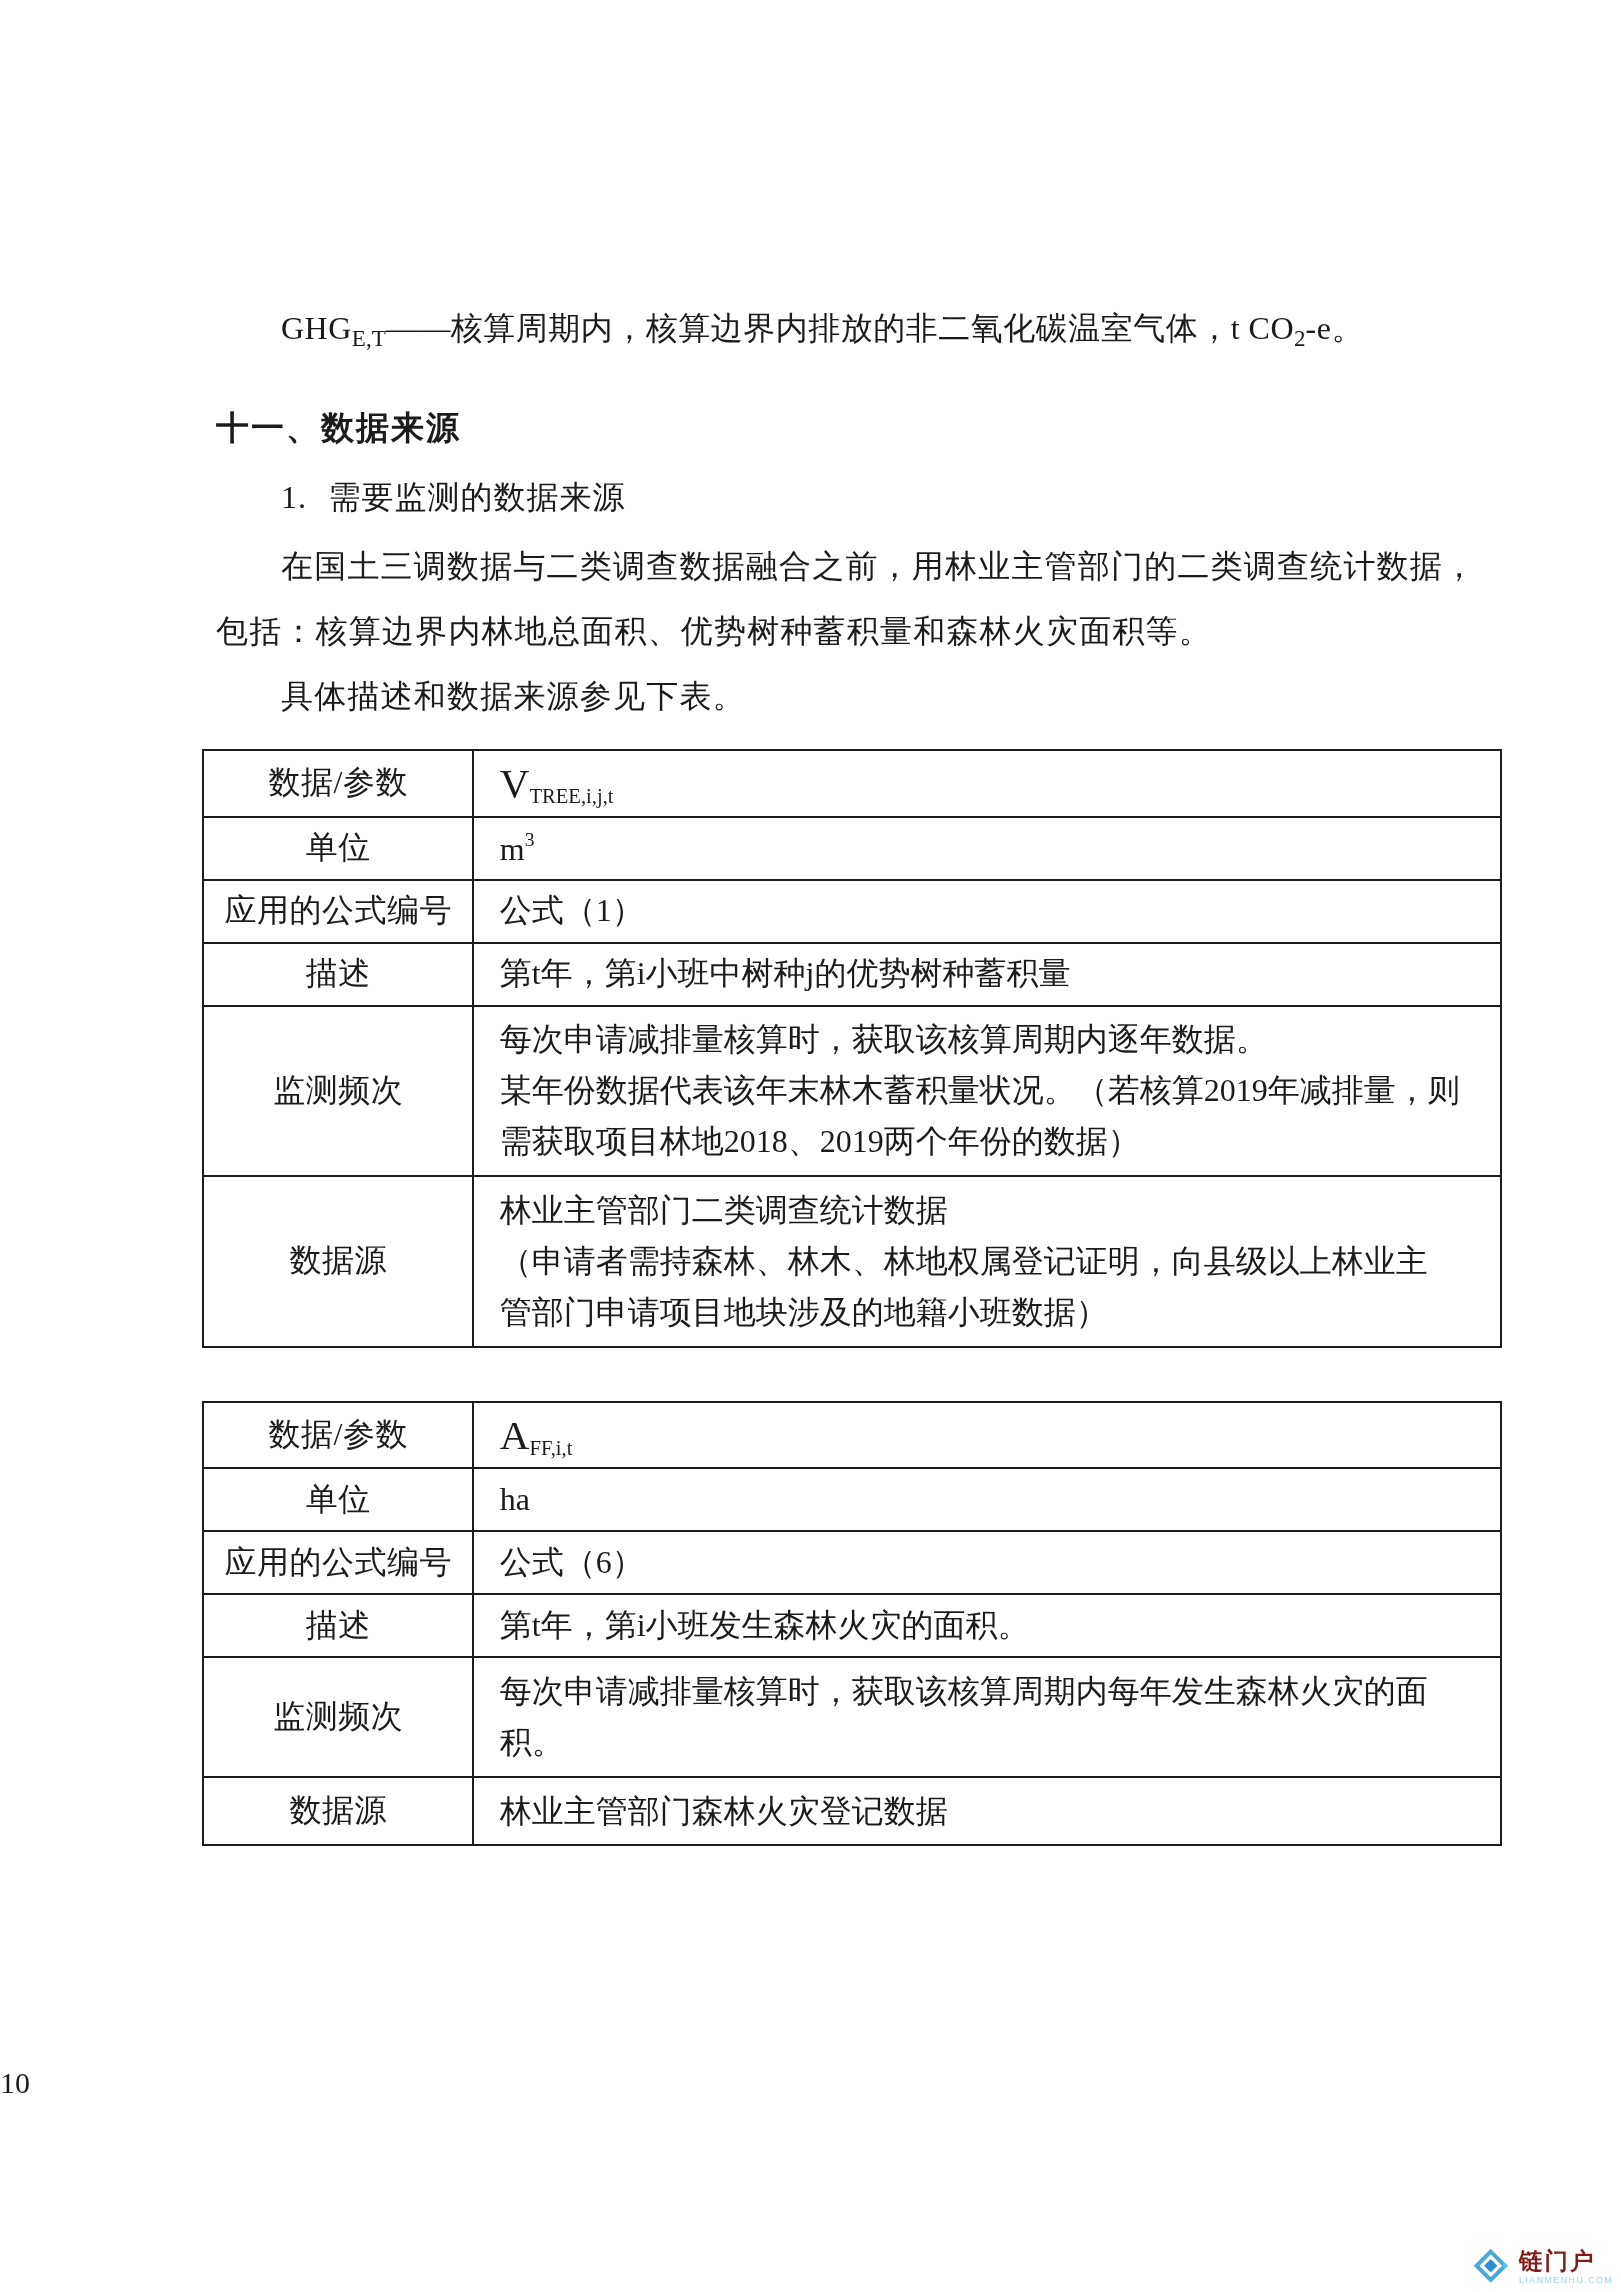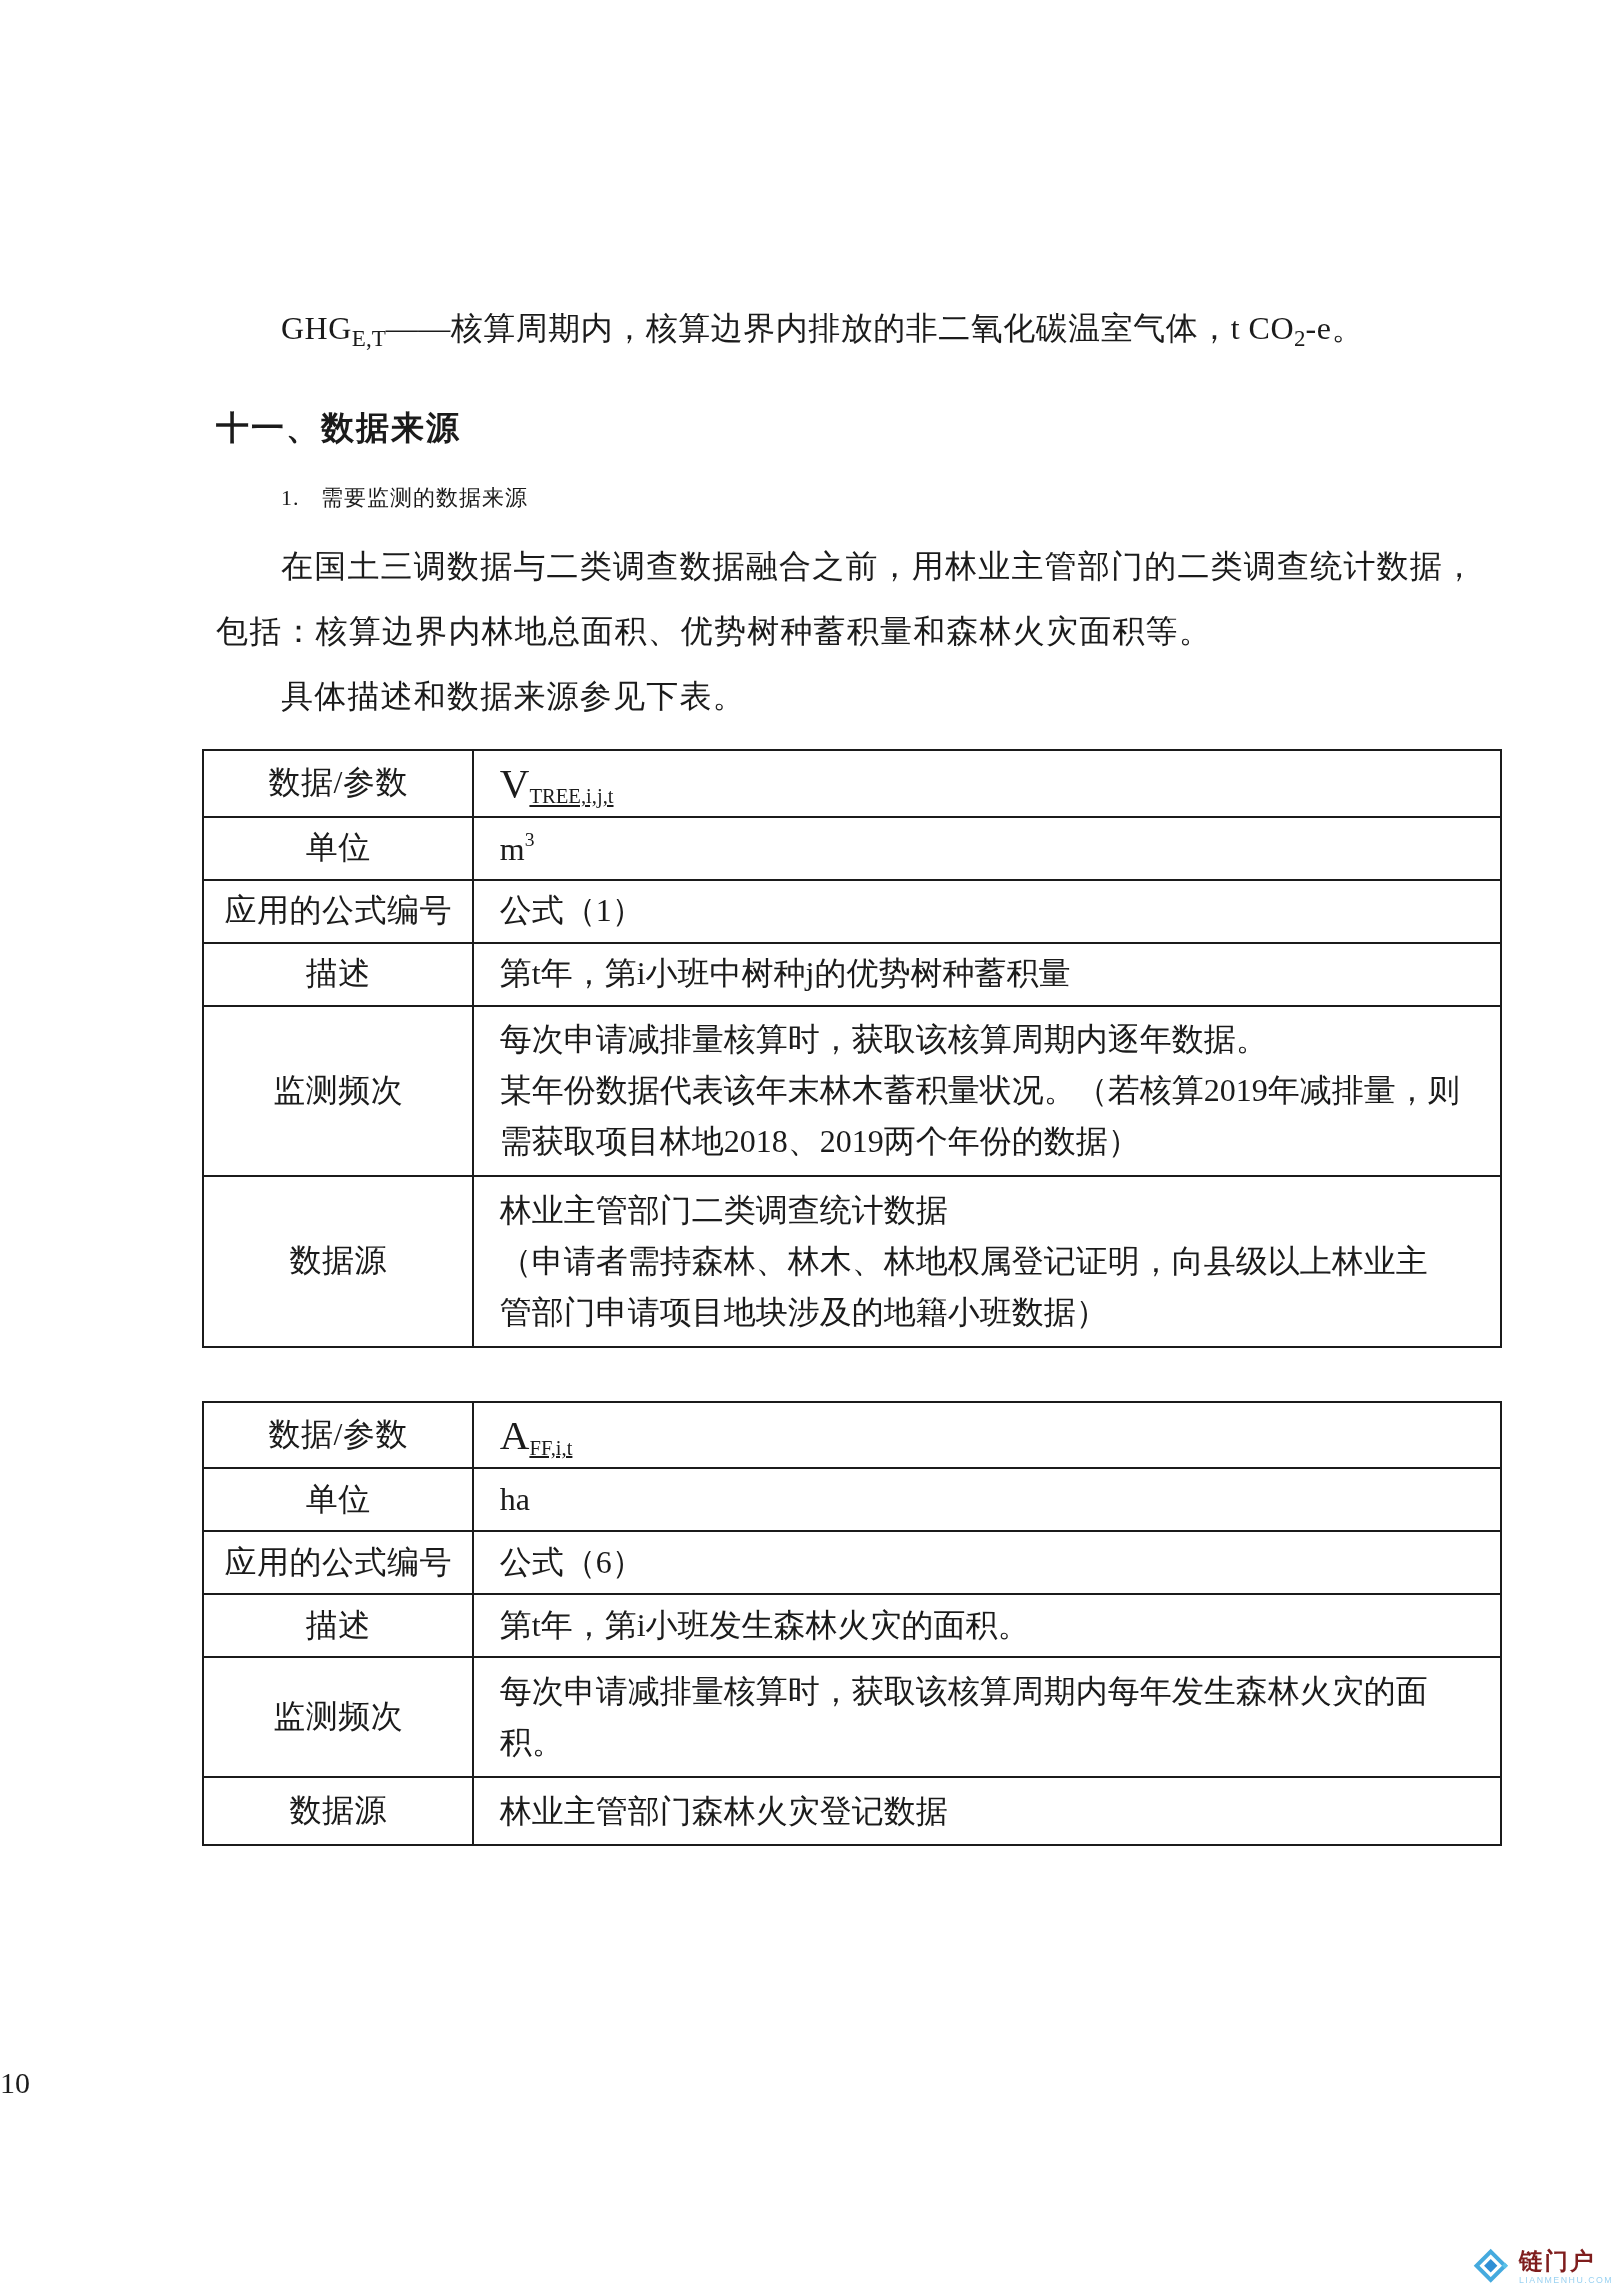--- a/index.html
+++ b/index.html
@@ -25,21 +25,21 @@
   .section-heading {
     margin-top:49px;
     font-family:"Liberation Sans","DejaVu Sans",sans-serif;
     font-weight:bold;
     font-size:33px; line-height:39px;
     letter-spacing:2px;
   }
 
   .list-item {
     margin-top:31px;
-    font-size:22px; line-height:39px;
+    font-size:32px; line-height:39px;
     padding-left:65px;
     letter-spacing:1px;
   }
   .list-item .marker { margin-right:21.6px; }
 
   .para { margin-top:17.6px; }
   .para-line {
     font-size:32px; line-height:65px;
     white-space:nowrap;
     letter-spacing:1.2px;
@@ -69,21 +69,21 @@
   .spec-table td.value {
     padding:7.8px 19.6px 7.8px 25.5px;
     text-align:left;
   }
   .h-single { height:63px; }
   .h-3a { height:159px; }
   .h-3b { height:139px; }
   .h-2  { height:110px; }
   .cell-lines div { line-height:51px; white-space:nowrap; }
   .param-base { font-size:41px; }
-  .param-sub { font-size:20.6px; vertical-align:-5.9px;text-decoration:underline; }
+  .param-sub { font-size:20.6px; vertical-align:-5.9px; }
   .unit-sup { font-size:19.6px; vertical-align:13.7px; }
 
   .page-number {
     position:absolute;
     left:0; right:0; top:2066px;
     font-size:30px;
   }
 
   .footer-logo {
     position:absolute;

